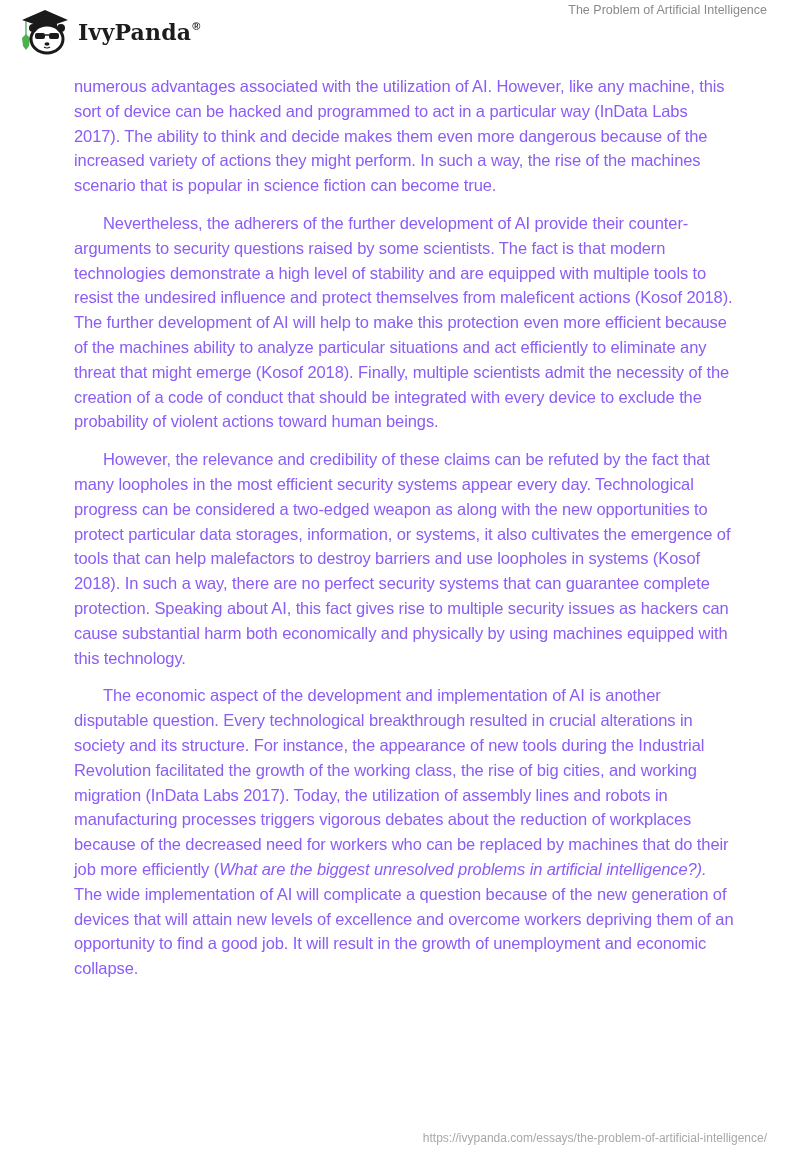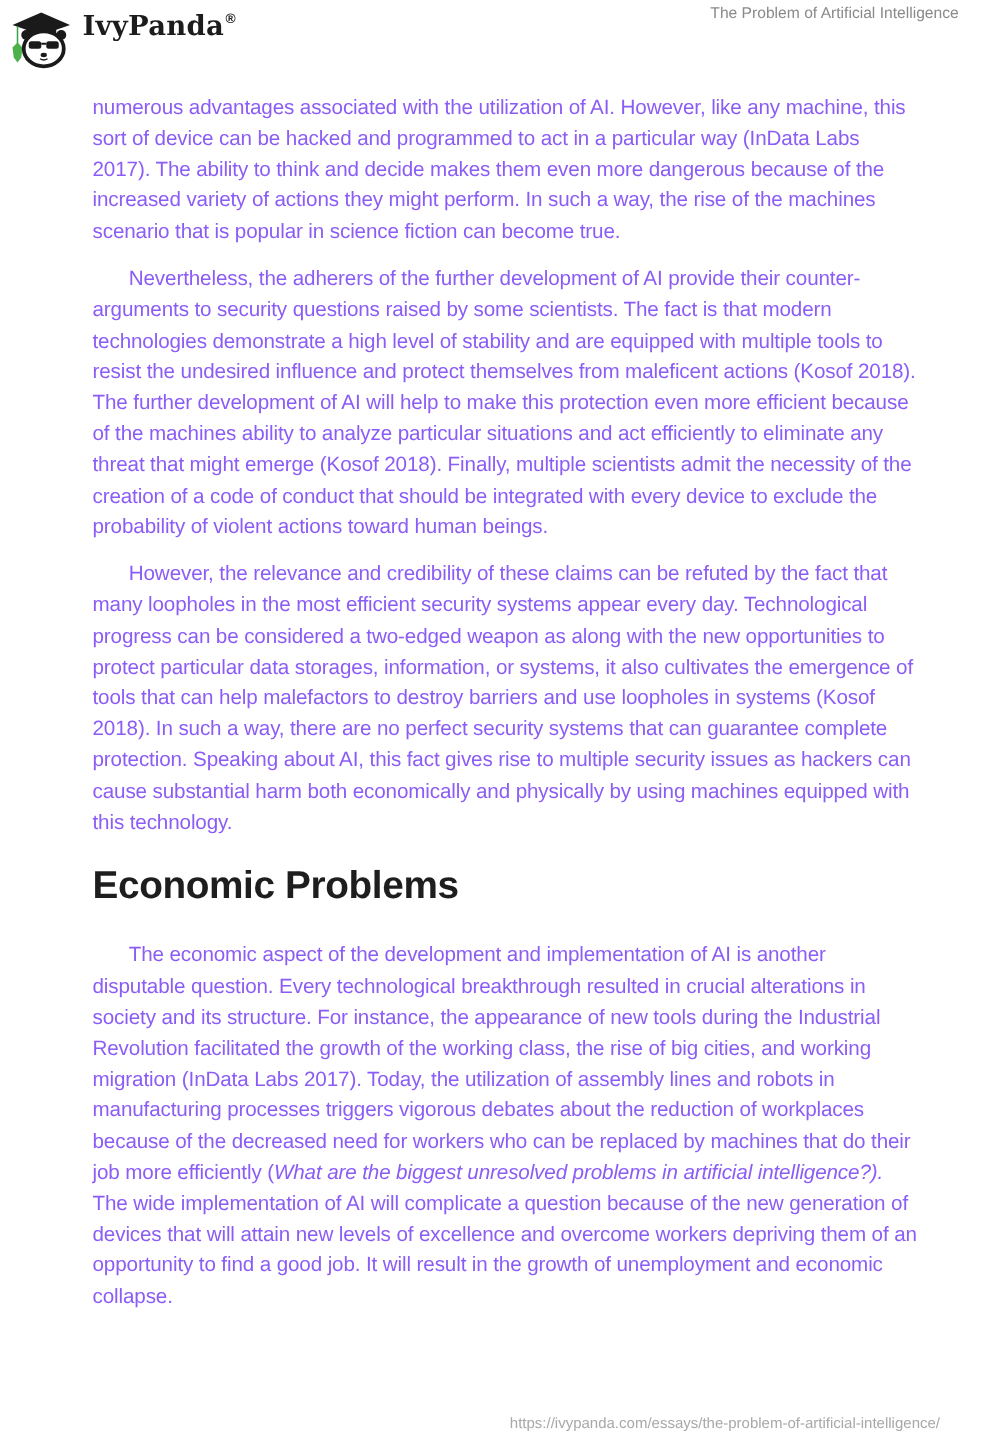--- a/index.html
+++ b/index.html
@@ -15,23 +15,23 @@
       font-family: "Liberation Sans", sans-serif;
       color: #2a2a2a;
     }
     .header {
       position: absolute;
       left: 0; top: 0;
       width: 800px; height: 60px;
     }
     .logo {
       position: absolute;
-      left: 6px; top: 6px;
+      left: 18px; top: 6px;
       display: flex;
-      align-items: flex-start;
+      align-items: center;
     }
     .logo-mark {
       width: 54px; height: 50px;
       display: block;
     }
     .logo-text {
       font-family: "DejaVu Serif", serif;
       font-weight: bold;
       font-size: 22px;
       color: #1c1c1c;
@@ -74,21 +74,21 @@
     .section-heading {
       font-size: 31px;
       font-weight: bold;
       color: #1e1e1e;
       margin: 20px 0 26px 0;
       line-height: 36px;
       letter-spacing: -0.3px;
     }
     .footer-url {
       position: absolute;
-      right: 48px; top: 1131px;
+      right: 33px; top: 1131px;
       font-size: 12px;
       color: #a8a8a8;
     }
   </style>
 </head>
 <body>
 
 <div class="header">
   <div class="logo">
     <svg class="logo-mark" viewBox="0 0 54 50">
@@ -114,18 +114,17 @@
     <span class="logo-text"><span>IvyPanda</span><span class="logo-reg">®</span></span>
   </div>
   <div class="doc-title">The Problem of Artificial Intelligence</div>
 </div>
 
 <div class="content">
   <p class="para">numerous advantages associated with the utilization of AI. However, like any machine, this sort of device can be hacked and programmed to act in a particular way (InData Labs 2017). The ability to think and decide makes them even more dangerous because of the increased variety of actions they might perform. In such a way, the rise of the machines scenario that is popular in science fiction can become true.</p>
   <p class="para indent">Nevertheless, the adherers of the further development of AI provide their counter-arguments to security questions raised by some scientists. The fact is that modern technologies demonstrate a high level of stability and are equipped with multiple tools to resist the undesired influence and protect themselves from maleficent actions (Kosof 2018). The further development of AI will help to make this protection even more efficient because of the machines ability to analyze particular situations and act efficiently to eliminate any threat that might emerge (Kosof 2018). Finally, multiple scientists admit the necessity of the creation of a code of conduct that should be integrated with every device to exclude the probability of violent actions toward human beings.</p>
   <p class="para indent">However, the relevance and credibility of these claims can be refuted by the fact that many loopholes in the most efficient security systems appear every day. Technological progress can be considered a two-edged weapon as along with the new opportunities to protect particular data storages, information, or systems, it also cultivates the emergence of tools that can help malefactors to destroy barriers and use loopholes in systems (Kosof 2018). In such a way, there are no perfect security systems that can guarantee complete protection. Speaking about AI, this fact gives rise to multiple security issues as hackers can cause substantial harm both economically and physically by using machines equipped with this technology.</p>
 
-  <h2 class="section-heading">Economic Problems</h2>
 
   <p class="para indent"><span>The economic aspect of the development and implementation of AI is another disputable question. Every technological breakthrough resulted in crucial alterations in society and its structure. For instance, the appearance of new tools during the Industrial Revolution facilitated the growth of the working class, the rise of big cities, and working migration (InData Labs 2017). Today, the utilization of assembly lines and robots in manufacturing processes triggers vigorous debates about the reduction of workplaces because of the decreased need for workers who can be replaced by machines that do their job more efficiently (</span><i>What are the biggest unresolved problems in artificial intelligence?).</i><span> The wide implementation of AI will complicate a question because of the new generation of devices that will attain new levels of excellence and overcome workers depriving them of an opportunity to find a good job. It will result in the growth of unemployment and economic collapse.</span></p>
 </div>
 
 <div class="footer-url">https://ivypanda.com/essays/the-problem-of-artificial-intelligence/</div>
 
 </body></html>

